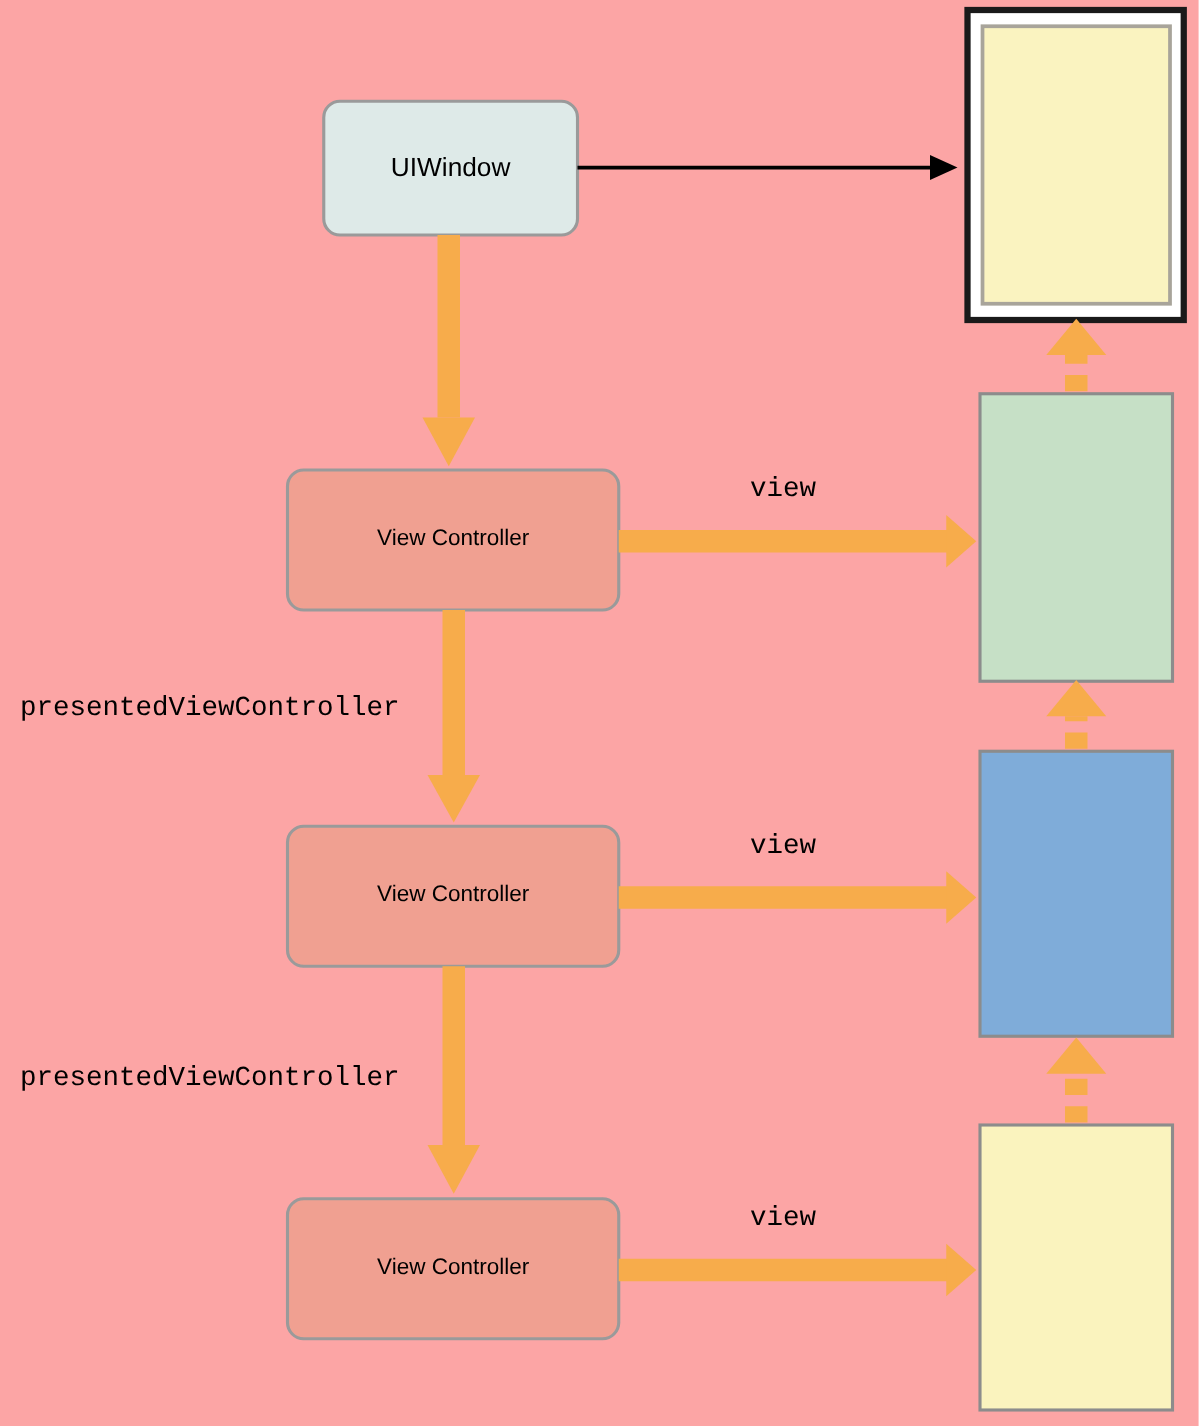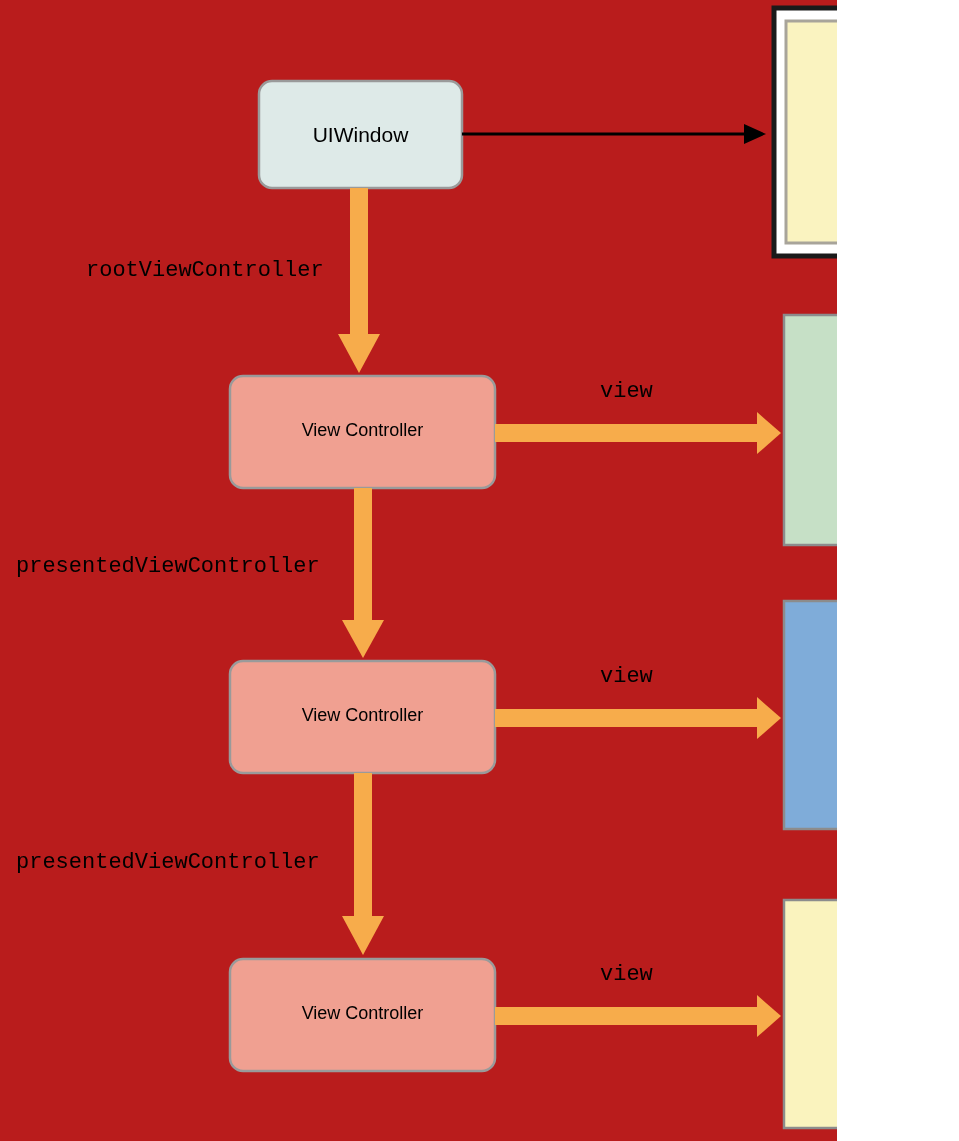--- a/index.html
+++ b/index.html
@@ -5,23 +5,23 @@
   html, body {
     margin: 0;
     padding: 0;
     background: #ffffff;
   }
   body {
     font-family: "Liberation Sans", sans-serif;
   }
   #canvas {
     position: relative;
-    width: 837px;
+    width: 959px;
     height: 1141px;
-    background: #b91c1c;
+    background: #fca5a5;
     overflow: hidden;
   }
   #diagram-svg {
     position: absolute;
     left: 0;
     top: 0;
     width: 959px;
     height: 1141px;
   }
   .node-label {
@@ -127,21 +127,20 @@
   </svg>
 
   <div class="node-label win-label" style="left:259px; top:123px; width:203px; text-align:center;">UIWindow</div>
 
   <div class="node-label vc-label" style="left:230px; top:420px; width:265px; text-align:center;">View Controller</div>
 
   <div class="node-label vc-label" style="left:230px; top:705px; width:265px; text-align:center;">View Controller</div>
 
   <div class="node-label vc-label" style="left:230px; top:1003px; width:265px; text-align:center;">View Controller</div>
 
-  <div class="mono-label edge-label" style="left:86px; top:258px;">rootViewController</div>
 
   <div class="mono-label edge-label" style="left:16px; top:554px;">presentedViewController</div>
 
   <div class="mono-label edge-label" style="left:16px; top:850px;">presentedViewController</div>
 
   <div class="mono-label edge-label" style="left:600px; top:379px;">view</div>
 
   <div class="mono-label edge-label" style="left:600px; top:664px;">view</div>
 
   <div class="mono-label edge-label" style="left:600px; top:962px;">view</div>

